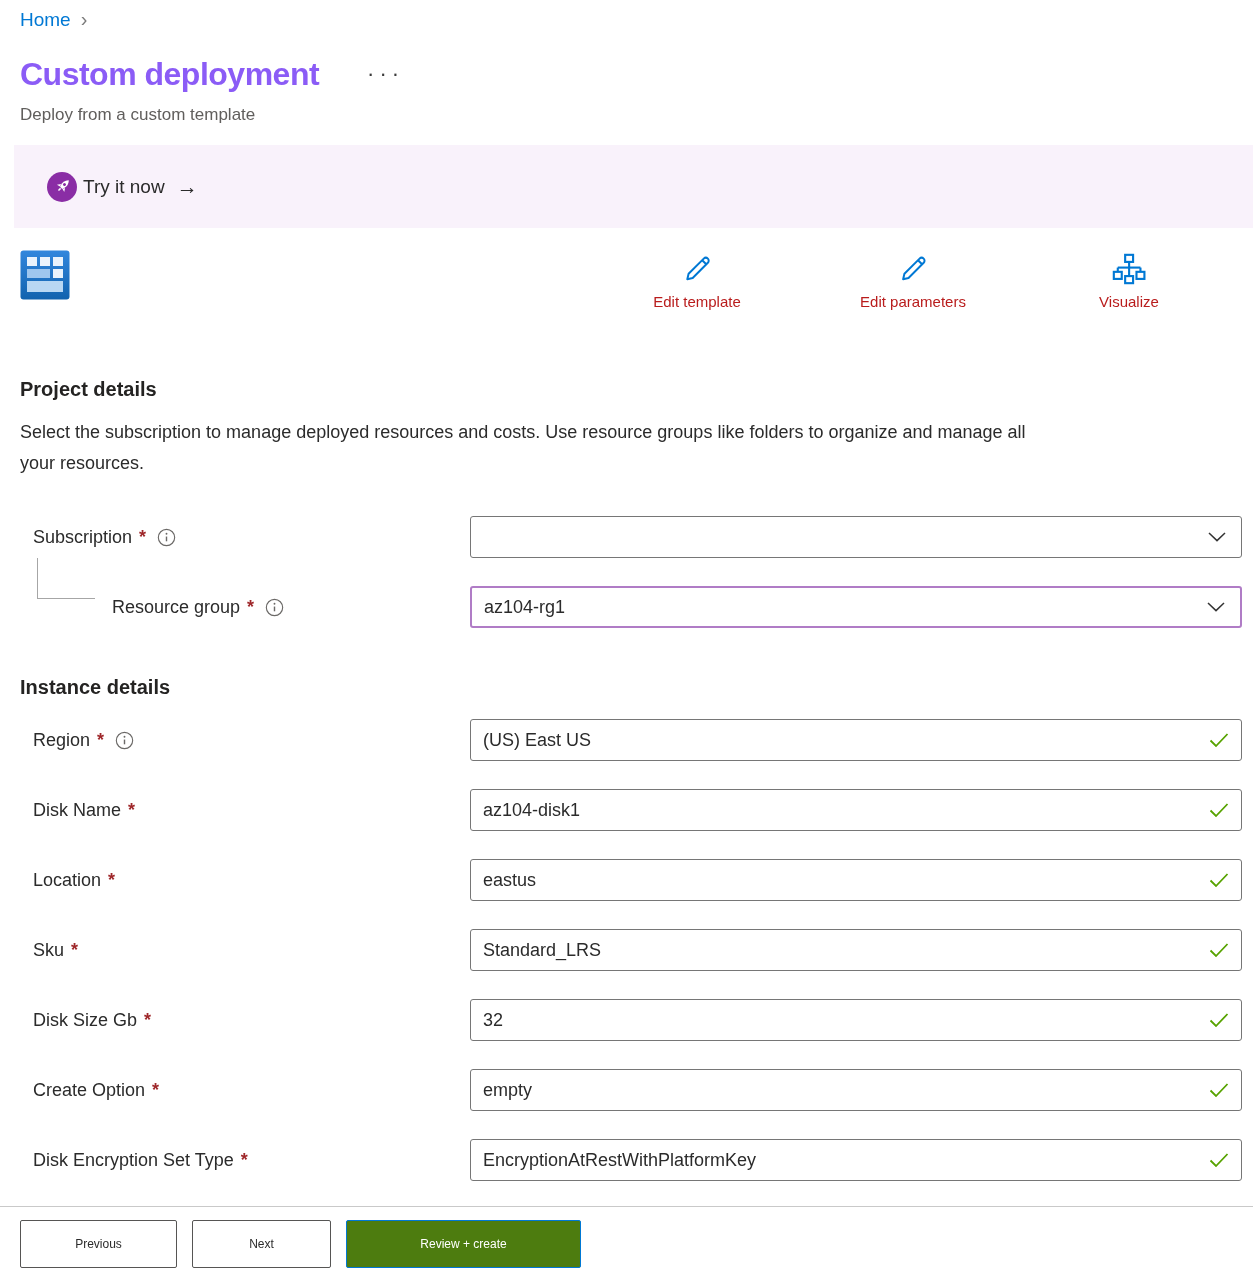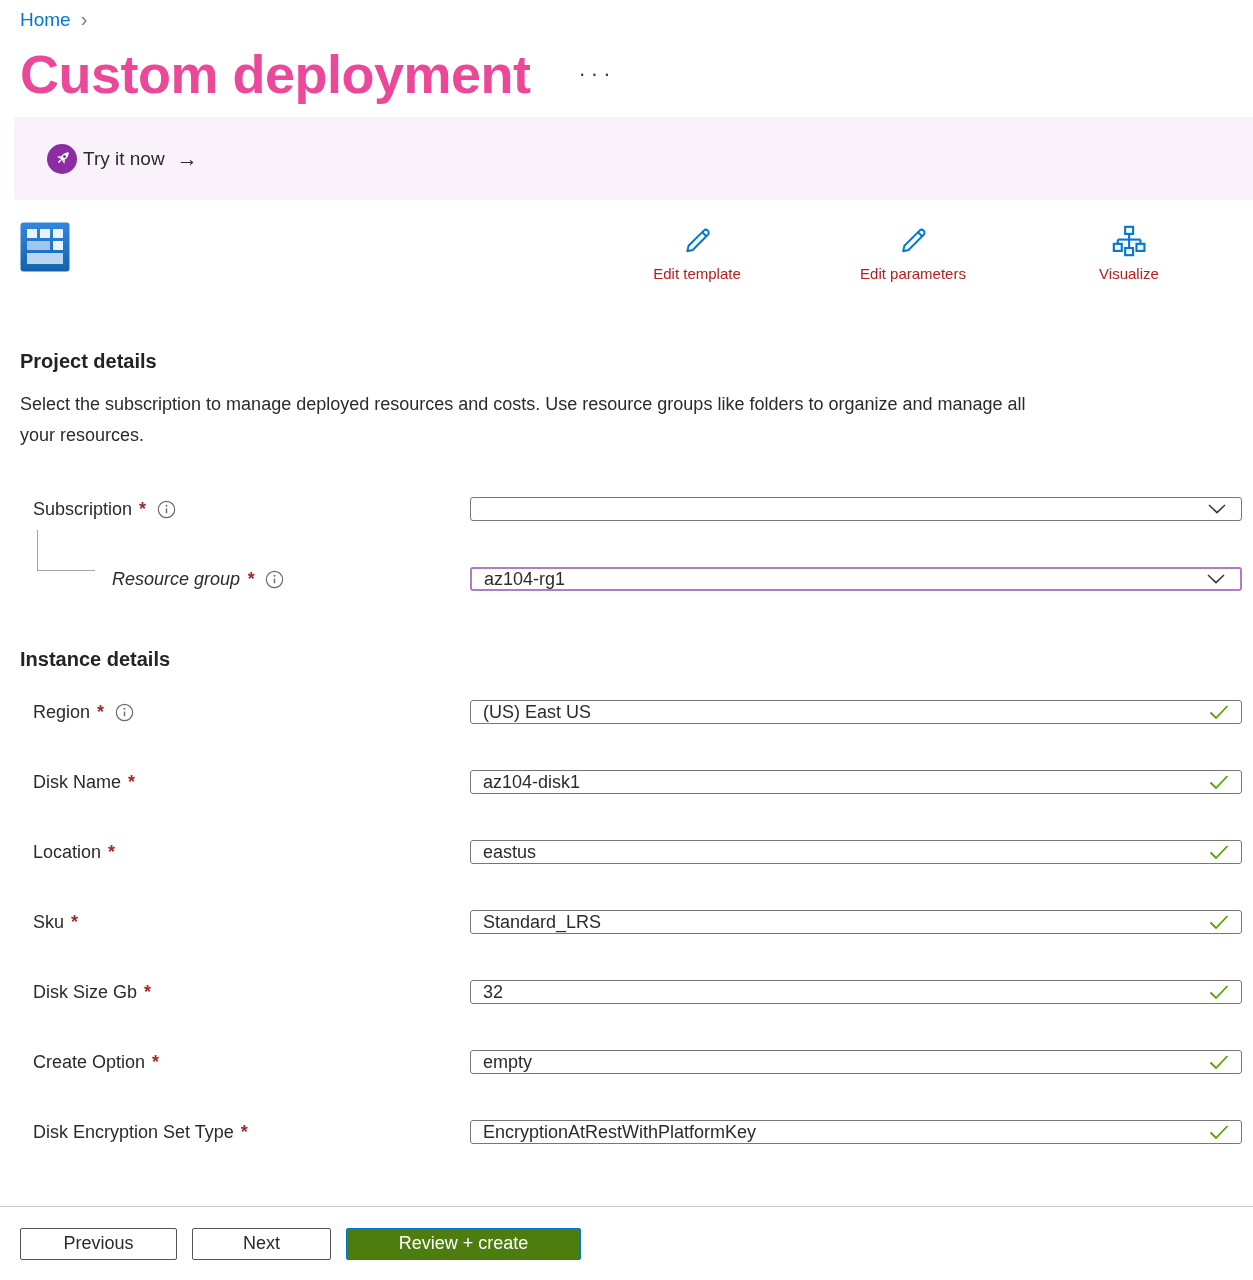--- a/index.html
+++ b/index.html
@@ -14,21 +14,21 @@
   .page { position: relative; width: 1253px; height: 1280px; overflow: hidden; }
   .content { padding: 0 11px 0 20px; }
 
   
   .breadcrumb { padding-top: 8px; font-size: 19px; display: flex; align-items: center; gap: 10px; }
   .breadcrumb a { color: #0078d4; text-decoration: none; cursor: pointer; }
   .crumb-sep { color: #7a7a7a; font-size: 20px; }
 
   
   .title-row { margin-top: 20px; display: flex; align-items: center; }
-  h1 { font-size: 54px; font-weight: 700; color: #ec4899; letter-spacing: -0.5px; line-height: 46px; text-align: right; }
+  h1 { font-size: 32px; font-weight: 700; color: #8b5cf6; letter-spacing: -0.5px; line-height: 46px; text-align: right; }
   .more-menu { margin-left: 48px; color: #3a3a3a; font-size: 22px; letter-spacing: 5px; cursor: pointer; line-height: 10px; }
   .subtitle { margin-top: 8px; font-size: 17px; color: #605e5c; }
 
   
   .banner {
     margin: 20px 0 0 -6px;
     width: calc(100% + 17px);
     height: 83px;
     background: #f9f2fb;
     display: flex;
@@ -56,43 +56,43 @@
   h2.section { font-size: 20px; font-weight: 700; color: #242322; }
   .h-project { margin-top: 46px; }
   .h-instance { margin-top: 50px; margin-bottom: 22px; }
   .desc { margin-top: 16px; font-size: 18px; line-height: 31px; color: #2b2b2b; max-width: 1045px; }
 
   
   .form { position: relative; }
   .frow { display: flex; align-items: center; height: 38px; margin-bottom: 32px; position: relative; }
   .frow.last { margin-bottom: 0; }
   .flabel { width: 450px; flex: 0 0 450px; font-size: 18px; color: #2b2b2b; padding-left: 13px; display: flex; align-items: center; }
-  .flabel.indent { padding-left: 92px; font-style: italic; }
+  .flabel.indent { padding-left: 92px; }
   .req { color: #9f282b; margin-left: 7px; font-weight: 700; }
   .info-icon { margin-left: 11px; display: inline-flex; cursor: pointer; }
-  .fcontrol { flex: 1; position: relative; height: 24px; background: #fff; border: 1px solid #767676; border-radius: 3px; display: flex; align-items: center; }
+  .fcontrol { flex: 1; position: relative; height: 42px; background: #fff; border: 1px solid #767676; border-radius: 3px; display: flex; align-items: center; }
   .fcontrol.focus-purple { border: 2px solid #b07cc6; }
   .fcontrol input {
     width: 100%; height: 100%; border: none; outline: none; background: transparent;
     font-family: "Liberation Sans", sans-serif; font-size: 18px; color: #2b2b2b; padding: 0 44px 0 12px;
   }
   .combo-value { font-size: 18px; color: #2b2b2b; padding-left: 12px; }
   .chevron { position: absolute; right: 15px; top: 50%; transform: translateY(-50%); cursor: pointer; display: flex; }
   .check { position: absolute; right: 12px; top: 50%; transform: translateY(-50%); display: flex; }
   .elbow { position: absolute; left: 17px; top: 40px; width: 58px; height: 41px;
            border-left: 1px solid #a6a6a6; border-bottom: 1px solid #a6a6a6; }
   .create-new-row { margin: 10px 0 0 450px; height: 22px; }
   .create-new-row a { font-size: 18px; color: #0078d4; text-decoration: none; cursor: pointer; }
 
   
   .footer {
     position: absolute; left: 0; right: 0; bottom: 0; height: 74px; background: #ffffff;
     border-top: 1px solid #c9c9c9; display: flex; align-items: center; padding-left: 20px; gap: 15px; z-index: 10;
   }
-  .btn { height: 32px; font-family: "Liberation Sans", sans-serif; font-size: 18px; border-radius: 2px; cursor: pointer; }
+  .btn { height: 48px; font-family: "Liberation Sans", sans-serif; font-size: 12px; border-radius: 2px; cursor: pointer; }
   .btn.secondary { background: #fff; border: 1px solid #565554; color: #2b2b2b; }
   .btn.primary { background: #4d7c0f; border: 1px solid #0078d4; color: #fff; }
   .btn-previous { width: 157px; }
   .btn-next { width: 139px; }
   .btn-review { width: 235px; }
 </style>
 </head>
 <body>
 
 <div class="page">
@@ -100,20 +100,21 @@
 
     <div class="breadcrumb">
       <a>Home</a>
       <span class="crumb-sep">›</span>
     </div>
 
     <div class="title-row">
       <h1>Custom deployment</h1>
       <span class="more-menu">···</span>
     </div>
+    <div class="subtitle">Deploy from a custom template</div>
 
     <div class="banner">
       <span class="rocket-badge">
         <svg width="30" height="30" viewBox="0 0 30 30">
           <circle cx="15" cy="15" r="15" fill="#8a2da5"></circle>
           <g transform="rotate(45 15 15)" fill="#ffffff">
             <path d="M15 5.5c2.6 2.4 3.4 6.2 2 9.6l-.5 1.1h-3l-.5-1.1c-1.4-3.4-.6-7.2 2-9.6z"></path>
             <circle cx="15" cy="11.5" r="1.5" fill="#8a2da5"></circle>
             <path d="M12.2 13.5L9.8 17l3.4-1z"></path>
             <path d="M17.8 13.5l2.4 3.5-3.4-1z"></path>

